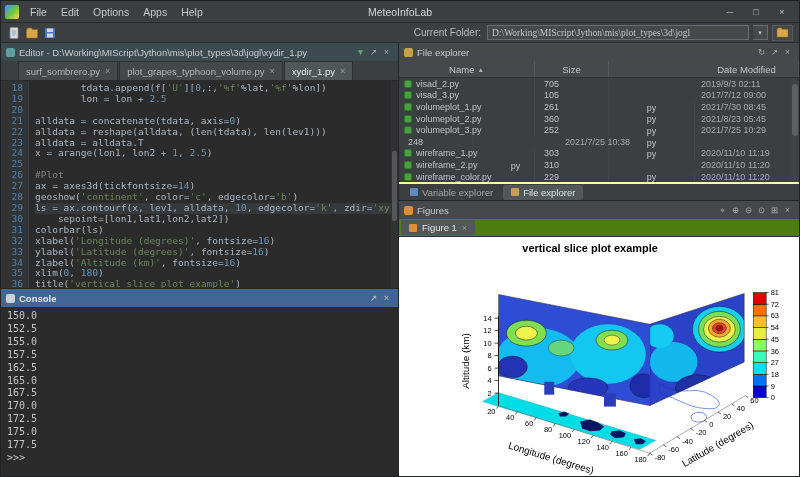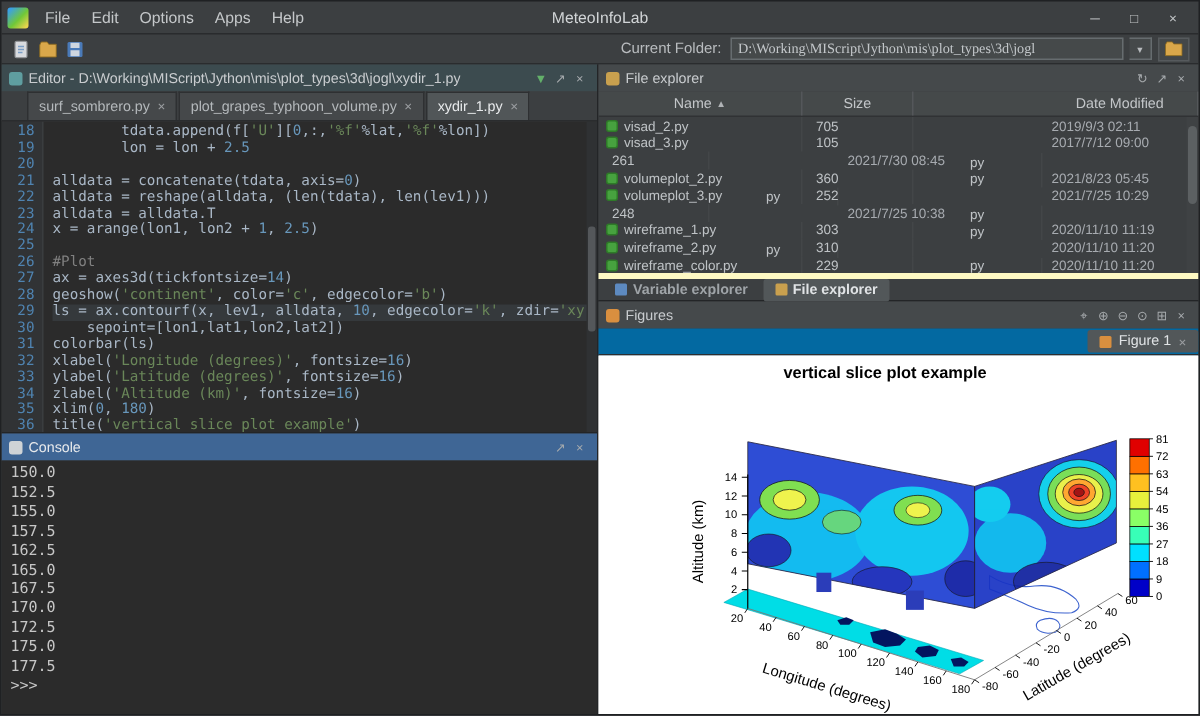--- a/index.html
+++ b/index.html
@@ -25,21 +25,21 @@
   .cf-folder{width:21px;height:16px;display:flex;align-items:center;justify-content:center;border:1px solid #565a5d;background:#434749;}
 
   
   .main{flex:1;display:flex;min-height:0;}
   .left{width:398px;flex:0 0 398px;display:flex;flex-direction:column;border-right:1px solid #232527;min-height:0;}
   .right{flex:1;display:flex;flex-direction:column;min-width:0;min-height:0;}
 
   
   .phead{height:18px;flex:0 0 18px;display:flex;align-items:center;gap:4px;padding:0 5px;overflow:hidden;}
   .editor .phead{background:#3c4b4f;}
-  .console .phead{background:#3f6695;}
+  .console .phead{background:#3f6695;font-weight:bold;}
   .fileexp .phead,.figures .phead{background:#45494b;}
   .ptitle{font-size:9.5px;color:#c9cccf;white-space:nowrap;overflow:hidden;text-overflow:ellipsis;}
   .console .ptitle{color:#e8eaec;}
   .phspacer{flex:1;}
   .hicon{width:13px;flex:0 0 13px;text-align:center;font-size:8.5px;color:#a6aaad;line-height:18px;}
   .hicon.accent{color:#63b06a;}
   .phicon{width:9px;height:9px;flex:0 0 9px;border-radius:2px;}
   .phicon.editor-i{background:#5f9ea0;}
   .phicon.console-i{background:#cfd3d6;}
   .phicon.folder-i{background:#c9a04e;}
@@ -73,29 +73,29 @@
   .fxbody{flex:1;overflow:hidden;position:relative;background:#3c3f41;}
   .frow{height:11.6px;display:flex;align-items:center;font-size:9px;color:#bfc3c6;}
   .frow .fc{display:flex;align-items:center;height:100%;border-right:1px solid rgba(255,255,255,.04);overflow:hidden;white-space:nowrap;}
   .frow .fc-name{padding-left:5px;gap:4px;}
   .frow .fc-size{padding-left:9px;}
   .frow .fc-type{justify-content:center;}
   .frow .fc-date{padding-left:6px;color:#a7abb0;}
   .pyicon{width:8px;height:8px;flex:0 0 8px;border-radius:2px;background:#47a23f;border:1px solid #2e7a28;}
   .fxscroll{position:absolute;right:0;top:0;bottom:0;width:8px;background:#3f4244;}
   .fxthumb{position:absolute;right:1px;top:6px;width:6px;height:52px;border-radius:3px;background:#5c6062;}
-  .btabs{height:18px;flex:0 0 18px;display:flex;align-items:center;background:#3c3f41;border-top:4px solid #fef9c3;padding-left:3px;gap:2px;font-weight:bold;}
+  .btabs{height:18px;flex:0 0 18px;display:flex;align-items:center;background:#3c3f41;border-top:2px solid #fef9c3;padding-left:3px;gap:2px;}
   .btab{height:15px;display:flex;align-items:center;gap:4px;padding:0 8px;font-size:9.5px;color:#9fa4a8;border-radius:2px;}
   .btab.active{background:#525759;color:#e0e3e5;}
   .bticon{width:8px;height:8px;flex:0 0 8px;border-radius:1px;}
   .bticon.grid{background:#5d8ac0;} .bticon.folder{background:#c9a04e;}
 
   
   .figures{flex:1;display:flex;flex-direction:column;min-height:0;}
-  .figtabs{height:18px;flex:0 0 18px;display:flex;align-items:center;background:#0369a1;border-bottom:1px solid #2c2e30;padding-left:2px;gap:2px;justify-content:flex-end;}
+  .figtabs{height:18px;flex:0 0 18px;display:flex;align-items:center;background:#4d7c0f;border-bottom:1px solid #2c2e30;padding-left:2px;gap:2px;}
   .figtab{height:15px;display:flex;align-items:center;gap:5px;padding:0 8px;font-size:9.5px;color:#e0e3e5;background:#525759;border-radius:2px;}
   .figcanvas{flex:1;background:#fff;min-height:0;}
   .figcanvas svg{display:block;width:100%;height:100%;font-family:"Liberation Sans",sans-serif;}
 </style>
 </head>
 <body>
 
 <div class="app">
 
   <div class="menubar">
@@ -265,20 +265,24 @@
             <div class="frow">
               <div class="fc fc-name">
                 <span class="pyicon"></span>
                 <span class="fname">visad_3.py</span>
               </div>
               <div class="fc fc-size">105</div>
               <div class="fc fc-type">py</div>
               <div class="fc fc-date">2017/7/12 09:00</div>
             </div>
             <div class="frow">
+              <div class="fc fc-name">
+                <span class="pyicon"></span>
+                <span class="fname">volumeplot_1.py</span>
+              </div>
               <div class="fc fc-size">261</div>
               <div class="fc fc-type">py</div>
               <div class="fc fc-date">2021/7/30 08:45</div>
             </div>
             <div class="frow">
               <div class="fc fc-name">
                 <span class="pyicon"></span>
                 <span class="fname">volumeplot_2.py</span>
               </div>
               <div class="fc fc-size">360</div>

